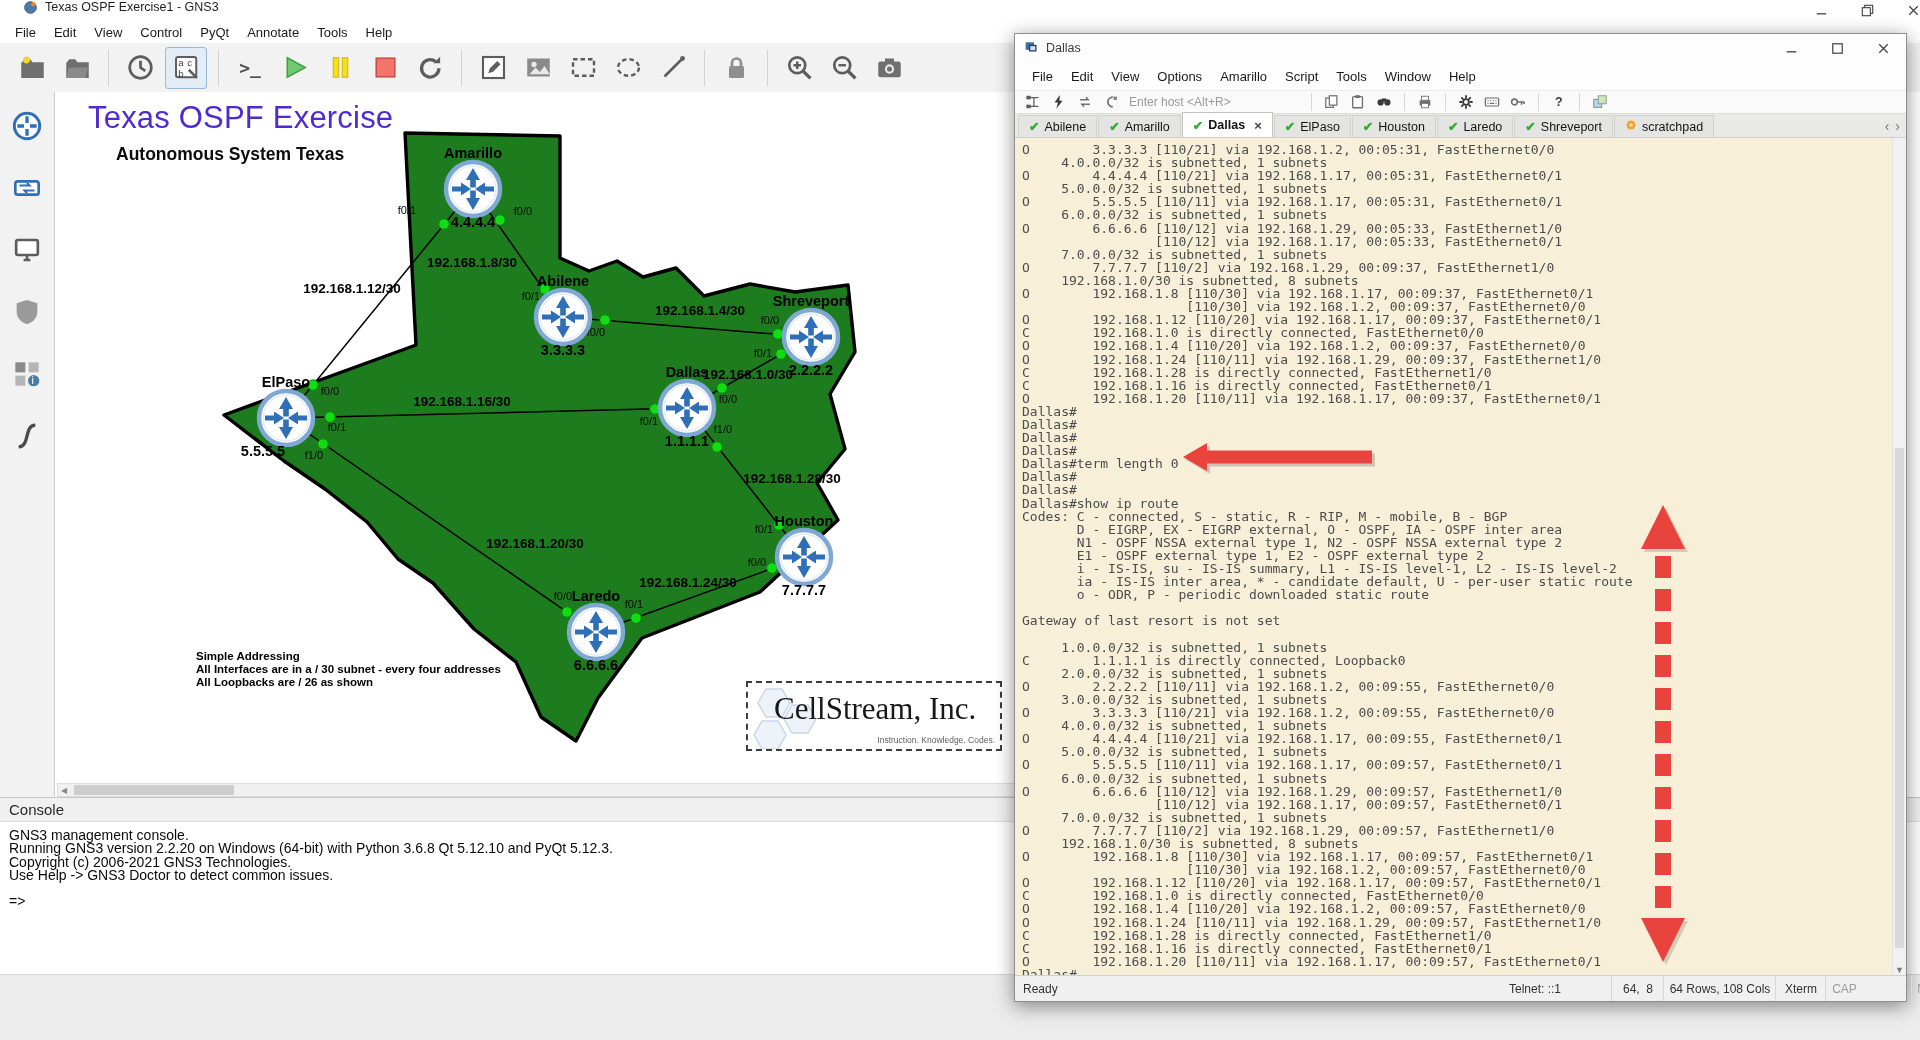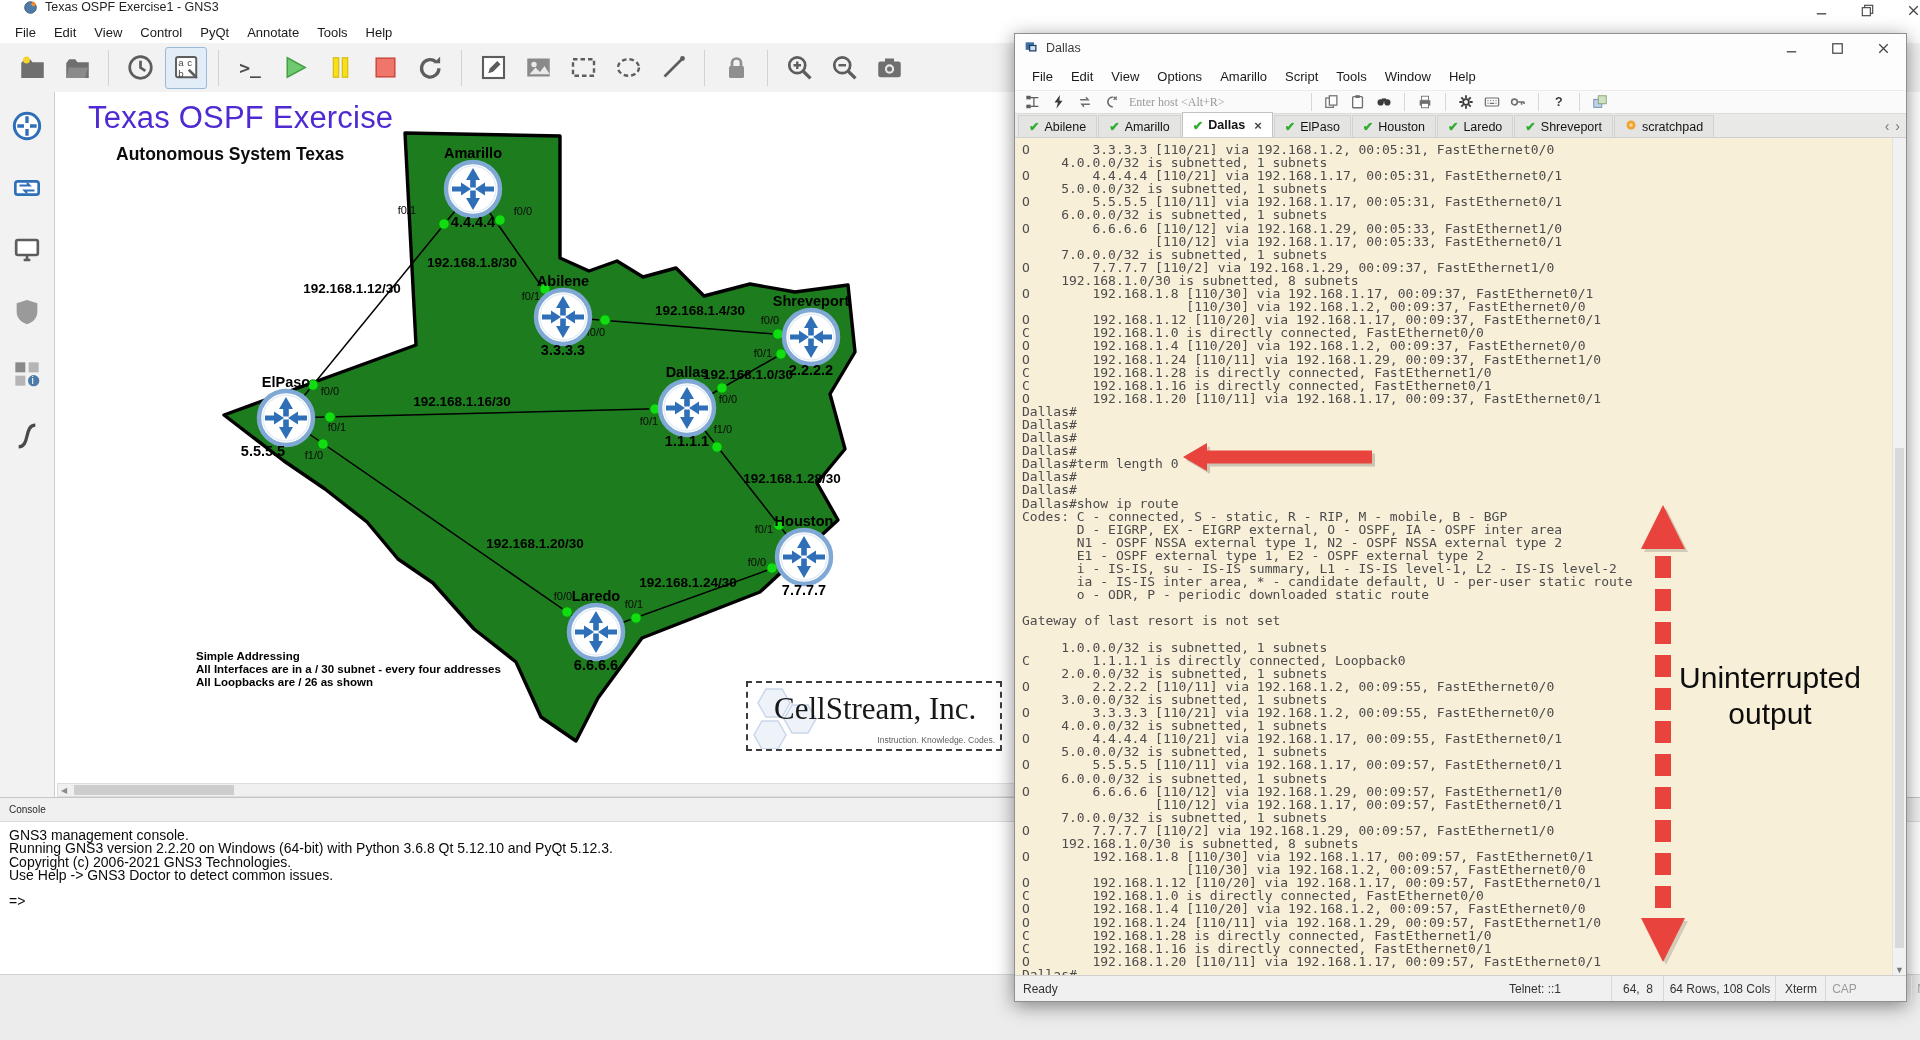--- a/index.html
+++ b/index.html
@@ -29,32 +29,32 @@
   #map-note{left:196px;top:650px;font-size:11.5px;font-weight:bold;color:#000;line-height:13px;z-index:2}
   #logo-box{left:746px;top:681px;width:252px;height:66px;background:#fff;border:2px dashed #3c3c3c;z-index:2;overflow:hidden}
   #logo-name{position:absolute;left:26px;top:8px;font-family:"Liberation Serif",serif;font-size:31px;color:#181818;white-space:nowrap}
   #logo-tagline{position:absolute;right:5px;bottom:4px;font-size:8.5px;color:#5f5f5f}
 
   #h-scrollbar{left:57px;top:783px;width:1850px;height:14px;background:#f0f0f0;border:1px solid #ddd;z-index:2;box-sizing:border-box}
   #h-thumb{position:absolute;left:16px;top:1px;width:160px;height:10px;background:#cdcdcd}
   .h-arrow{position:absolute;top:2px;font-size:8px;color:#8a8a8a}
 
   #console-panel{left:0;top:797px;width:1920px;height:243px;background:#ececec;z-index:1}
-  #console-header{height:23px;background:#f0f0f0;border-top:1px solid #c6c6c6;border-bottom:1px solid #dadada;display:flex;align-items:center;padding-left:9px;font-size:10px;color:#2a2a2a}
+  #console-header{height:23px;background:#f0f0f0;border-top:1px solid #c6c6c6;border-bottom:1px solid #dadada;display:flex;align-items:center;padding-left:9px;font-size:15px;color:#2a2a2a}
   #console-body{height:153px;background:#fff;border-bottom:1px solid #d5d5d5;padding:7px 0 0 9px;font-size:14px;line-height:13.3px;color:#0a0a0a;white-space:pre;box-sizing:border-box}
 
   
   #terminal{left:1014px;top:33px;width:893px;height:969px;background:#f0f0f0;border:1px solid #8f8f8f;box-shadow:0 4px 18px rgba(0,0,0,.45);z-index:5;box-sizing:border-box}
   #t-titlebar{position:absolute;left:0;top:0;width:100%;height:28px;background:#fdfdfd;display:flex;align-items:center;padding-left:9px;font-size:12.5px;color:#3a3a3a;box-sizing:border-box}
   #t-titlebar .t-title{margin-left:7px}
   #t-menubar{position:absolute;left:0;top:28px;width:100%;height:28px;background:#fdfdfd;display:flex;align-items:center;padding-left:8px;font-size:13px;color:#1a1a1a;box-sizing:border-box}
   #t-toolbar{position:absolute;left:0;top:56px;width:100%;height:24px;background:#fafafa;border-top:1px solid #ececec;border-bottom:1px solid #dcdcdc;display:flex;align-items:center;padding-left:8px;gap:6px;box-sizing:border-box}
   .t-tb-btn{width:20px;height:20px;display:flex;align-items:center;justify-content:center}
   .t-tb-sep{width:1px;height:18px;background:#d7d7d7;margin:0 4px}
-  #t-host{width:170px;height:18px;border:0;background:transparent;font-size:12px;font-family:Liberation Serif, serif;color:#1d4ed8;outline:none}
+  #t-host{width:170px;height:18px;border:0;background:transparent;font-size:12px;font-family:Liberation Sans, sans-serif;color:#1d4ed8;outline:none}
   #t-host::placeholder{color:#9a9a9a}
   #t-tabbar{position:absolute;left:0;top:80px;width:100%;height:24px;background:#e9e9e7;border-bottom:1px solid #cfcfcf;display:flex;align-items:flex-end;padding-left:3px;box-sizing:border-box}
   .t-tab{height:21px;display:flex;align-items:center;gap:5px;padding:0 10px;font-size:12.5px;color:#141414;background:#e4e4e2;border:1px solid #d2d2d0;border-bottom:none;margin-right:1px;white-space:nowrap}
   .t-tab.active{background:#fff;font-weight:bold;height:24px;border-color:#c2c2c0}
   .t-tab .check-icon{color:#2fae2f;font-size:12.5px;font-weight:bold}
   .t-tab .tab-close{margin-left:4px;color:#444;font-size:13px}
   #tab-scroll{margin-left:auto;display:flex;align-items:center;gap:6px;padding-right:6px;color:#777;font-size:14px;height:100%}
   #t-content{position:absolute;left:0;top:104px;width:879px;height:839px;background:#f8efd9;overflow:hidden}
   #terminal-output{margin:0;padding:5px 0 0 7px;font-family:"DejaVu Sans Mono",monospace;font-size:13px;line-height:13.1px;color:#4c4c4c}
   #t-scrollbar{position:absolute;right:0;top:104px;width:14px;height:839px;background:#f1f1f1;border-left:1px solid #e2e2e2;box-sizing:border-box}
@@ -697,18 +697,14 @@
       <rect x="1655" y="688" width="16" height="22"></rect>
         <rect x="1655" y="721" width="16" height="22"></rect>
       <rect x="1655" y="754" width="16" height="22"></rect>
         <rect x="1655" y="787" width="16" height="22"></rect>
       <rect x="1655" y="820" width="16" height="22"></rect>
         <rect x="1655" y="853" width="16" height="22"></rect>
       <rect x="1655" y="886" width="16" height="22"></rect>
       <polygon points="1663,962 1641,918 1685,918"></polygon>
     </g>
   </svg>
-  <div class="abs" id="callout">
-    <div>Uninterrupted</div>
-    <div>output</div>
-  </div>
 
 </div>
 
 </body></html>

